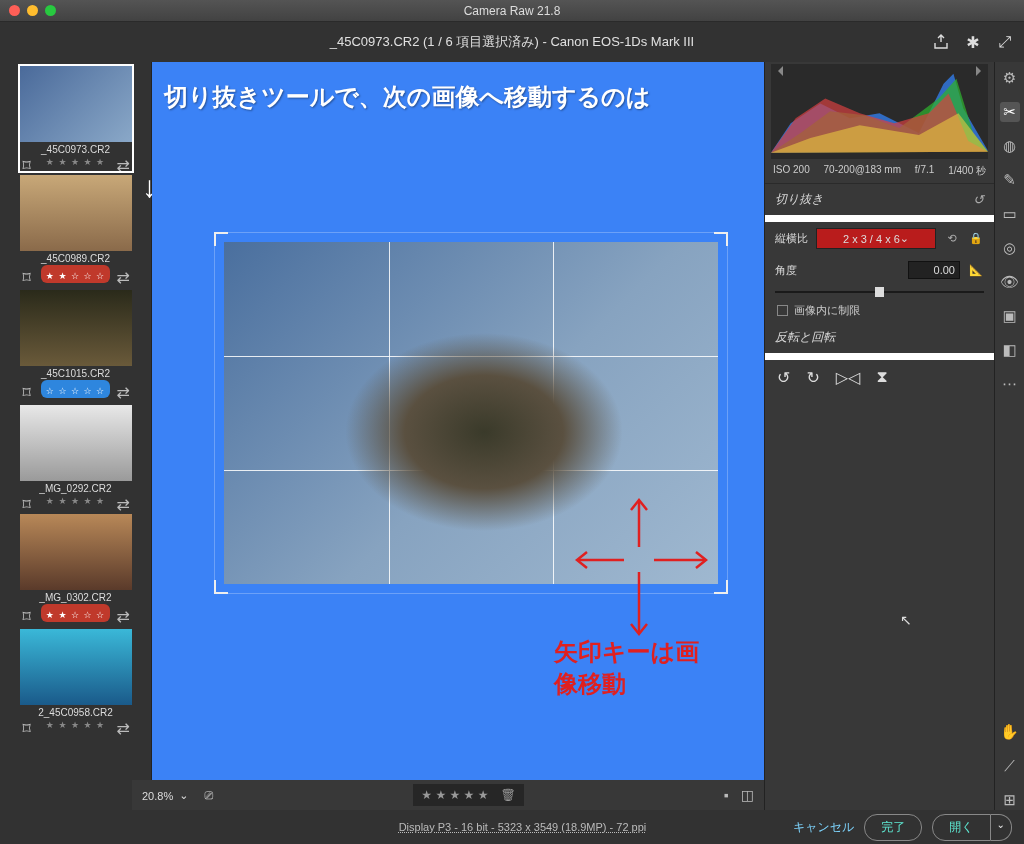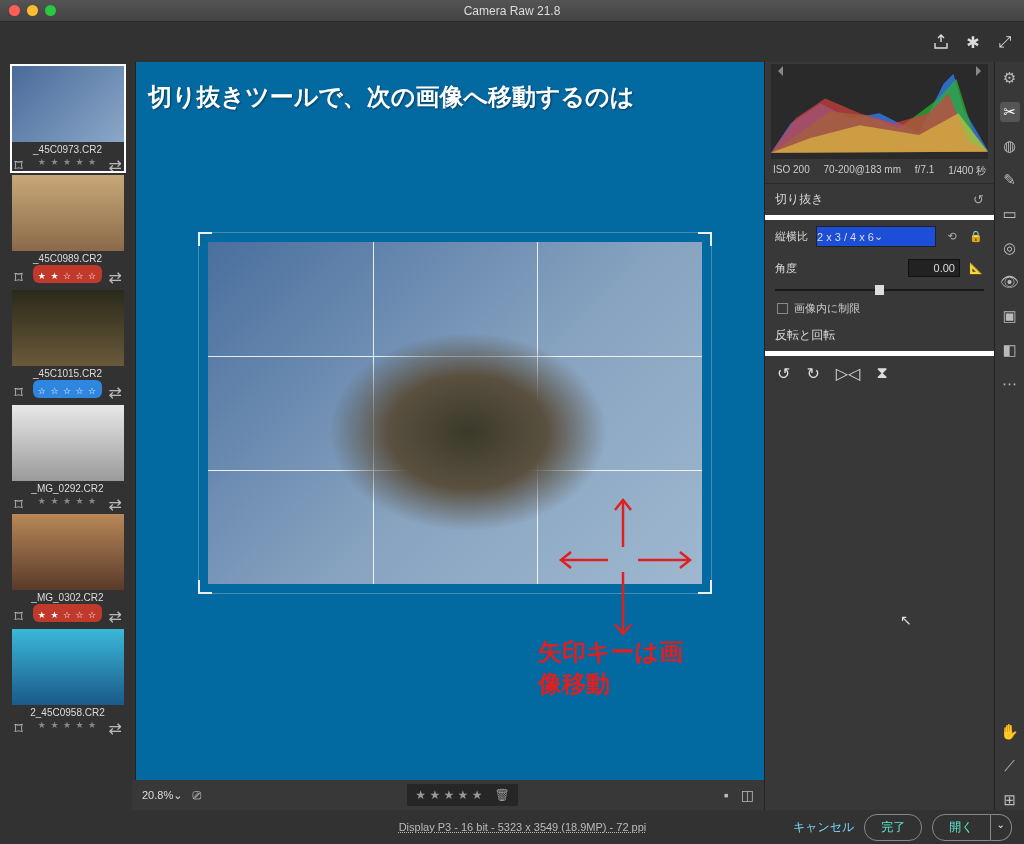--- a/index.html
+++ b/index.html
@@ -7,34 +7,34 @@
 .titlebar { height: 22px; background: linear-gradient(#545454,#424242); display: flex; align-items: center; border-bottom: 1px solid #2a2a2a; }
 .traffic { display: flex; gap: 7px; margin-left: 9px; }
 .traffic span { width: 11px; height: 11px; border-radius: 50%; }
 .tl-close { background: #ff5f57; } .tl-min { background: #ffbd2e; } .tl-max { background: #28c940; }
 .titlebar .title { position: absolute; left: 0; right: 0; text-align: center; font-size: 12px; color: #ddd; }
 .header { height: 40px; background: #323232; display: flex; align-items: center; justify-content: center; position: relative; }
 .header .file-label { font-size: 13px; color: #e0e0e0; }
 .header .right-icons { position: absolute; right: 10px; display: flex; gap: 14px; align-items: center; }
 .icon-btn { width: 18px; height: 18px; color: #ddd; cursor: pointer; display:inline-flex; align-items:center; justify-content:center;}
 .main { display: flex; height: calc(100% - 22px - 40px - 34px); }
-.film { width: 136px; background: #323232; border-right: 1px solid #222; overflow: hidden; padding: 0 4px; }
+.film { width: 152px; background: #323232; border-right: 1px solid #222; overflow: hidden; padding: 0 4px; }
 .thumb { margin: 4px auto 0; width: 112px; position: relative; }
 .thumb.selected { outline: 2px solid #fff; }
 .thumb .img { width: 100%; height: 76px; background: #555; background-size: cover; background-position: center; }
 .thumb .name { font-size: 10px; color: #ddd; text-align: center; margin-top: 2px; }
 .thumb .meta { display: flex; align-items: center; justify-content: space-between; padding: 1px 3px 3px; }
 .thumb .crop-icn { width: 12px; height: 12px; color: #bbb; }
 .stars { font-size: 9px; letter-spacing: 1px; color: #888; }
 .badge-r { background: #c0392b; border-radius: 6px; padding: 0 5px; display: inline-block; }
 .badge-r .stars { color: #fff; }
 .badge-b { background: #2e86de; border-radius: 6px; padding: 0 5px; display: inline-block; }
 .badge-b .stars { color: #fff; }
 .nav-arrow { position:absolute; left:142px; top:170px; color:#fff; font-size:30px; }
-.canvas { flex: 1; background: #0369a1; position: relative; }
+.canvas { flex: 1; background: #3b82f6; position: relative; }
 .overlay-text1 { position: absolute; left: 12px; top: 16px; color: #fff; font-size: 24px; font-weight: 600; text-shadow: 1px 1px 2px rgba(0,0,0,.4); line-height: 1.6; }
 .crop-frame { position: absolute; left: 72px; top: 180px; width: 494px; height: 342px; background: linear-gradient(135deg,#4a6f9e 0%,#87a3c0 55%,#9fb8d0 100%); }
 .crop-frame::after{content:"";position:absolute;left:120px;top:90px;width:280px;height:200px;background:radial-gradient(ellipse,#3a3a2a 0%,#5a5040 40%,transparent 70%);border-radius:50% 40% 50% 45%;}
 .rule-of-thirds { position: absolute; inset: 0; }
 .rule-of-thirds div { position: absolute; background: rgba(255,255,255,.85); }
 .vline { width: 1px; top: 0; bottom: 0; }
 .hline { height: 1px; left: 0; right: 0; }
 .crop-border{position:absolute;inset:-10px;border:1px solid rgba(255,255,255,.25);}
 .corner { position: absolute; width: 14px; height: 14px; border: 2px solid #eee; }
 .c-tl{top:-10px;left:-10px;border-right:none;border-bottom:none;}
@@ -44,37 +44,37 @@
 .red-arrows { position: absolute; left: 325px; top: 250px; width: 180px; height: 150px; }
 .red-arrows line, .red-arrows polyline { stroke: #e02020; stroke-width: 2.5; fill: none; }
 .red-label { position: absolute; left: 330px; top: 394px; color: #e02020; font-size: 24px; font-weight: 700; }
 .right-panel { width: 230px; background: #383838; border-left: 1px solid #222; display:flex; flex-direction:column; }
 .histo { height: 95px; margin: 2px 6px 0; background: #2a2a2a; position: relative; overflow:hidden;}
 .histo .tri{position:absolute;top:2px;width:0;height:0;border:5px solid transparent;}
 .histo .tri.l{left:2px;border-right-color:#888;}
 .histo .tri.r{right:2px;border-left-color:#888;}
 .hist-svg{position:absolute;inset:0;}
 .meta-row { display:flex; justify-content:space-between; font-size:10px; color:#ccc; padding:5px 8px; border-bottom:1px solid #2a2a2a;}
-.section-h { display:flex;justify-content:space-between;align-items:center;padding:7px 10px;border-bottom:5px solid #ffffff;font-size:12px;}
+.section-h { display:flex;justify-content:space-between;align-items:center;padding:7px 10px;border-bottom:7px solid #ffffff;font-size:12px;font-style:italic;}
 .section-h .reset{font-size:13px;color:#aaa;}
 .row { display:flex;align-items:center;padding:6px 10px;font-size:11px;gap:8px;}
-.dropdown { flex:1;background:#1d4ed8;border:1px solid #222;padding:3px 0;font-size:11px;color:#ddd;display:flex;justify-content:flex-start;align-items:center;}
+.dropdown { flex:1;background:#b91c1c;border:1px solid #222;padding:3px 22px;font-size:11px;color:#ddd;display:flex;justify-content:center;align-items:center;}
 .row .aux{width:16px;height:16px;color:#aaa;display:flex;align-items:center;justify-content:center;}
 .angle-val{width:52px;background:#222;border:1px solid #111;color:#ddd;text-align:right;padding:2px 4px;font-size:11px;}
 .slider{flex:1;height:2px;background:#1a1a1a;position:relative;}
 .slider .knob{position:absolute;left:48%;top:-4px;width:9px;height:10px;background:#ddd;}
 .check-row{display:flex;align-items:center;gap:6px;padding:4px 12px;font-size:11px;color:#ccc;}
 .check-row .box{width:11px;height:11px;border:1px solid #888;}
 .trans-icons{display:flex;gap:16px;padding:8px 12px;color:#ddd;font-size:16px;}
 .tool-rail { width: 30px; background: #383838; border-left:1px solid #222;display:flex;flex-direction:column;align-items:center;padding-top:6px;gap:14px;}
 .tool-rail .t { width:20px;height:20px;color:#bbb;display:flex;align-items:center;justify-content:center;font-size:15px;}
 .tool-rail .t.active{color:#fff;background:#555;border-radius:3px;}
 .tool-rail .sep{height:14px;}
 .footer-bar{position:absolute;bottom:34px;left:132px;right:260px;height:30px;background:#383838;display:flex;align-items:center;padding:0 10px;justify-content:space-between;}
-.footer-bar .zoom{font-size:11px;color:#ddd;display:flex;align-items:center;gap:0;}
+.footer-bar .zoom{font-size:11px;color:#ddd;display:flex;align-items:flex-end;gap:6px;}
 .footer-bar .star-bar{background:#262626;padding:4px 8px;display:flex;align-items:center;gap:4px;font-size:12px;color:#999;}
 .footer-bar .view-tg{display:flex;gap:12px;font-size:14px;color:#bbb;}
 .bottom { position:absolute; bottom:0; left:0; right:0; height:34px; background:#323232;display:flex;align-items:center;padding:0 12px;justify-content:space-between;}
 .bottom .info{flex:1;text-align:center;font-size:11px;color:#bbb;text-decoration:underline dotted;}
 .bottom .btns{display:flex;gap:10px;align-items:center;}
 .btn-flat{font-size:12px;color:#7dd3fc;cursor:pointer;}
 .btn-pill{border:1px solid #888;border-radius:13px;padding:4px 16px;font-size:12px;color:#5eead4;cursor:pointer;}
 .btn-split{display:flex;}
 .btn-split .dd{border:1px solid #888;border-left:none;border-radius:0 13px 13px 0;padding:4px 6px;font-size:10px;color:#eee;}
 .btn-split .main{border-radius:13px 0 0 13px;}
@@ -86,20 +86,21 @@
 <div class="titlebar">
   <div class="traffic">
     <span class="tl-close"></span>
     <span class="tl-min"></span>
     <span class="tl-max"></span>
   </div>
   <div class="title">Camera Raw 21.8</div>
 </div>
 
 <div class="header">
+  <div class="file-label">_45C0973.CR2 (1 / 6 項目選択済み)  -  Canon EOS-1Ds Mark III</div>
   <div class="right-icons">
     <span class="icon-btn">
       <svg width="18" height="18" viewBox="0 0 18 18">
           <path d="M9 2v7M6 5l3-3 3 3M3 10v5h12v-5" stroke="#ddd" stroke-width="1.4" fill="none"></path>
         </svg>
     </span>
     <span class="icon-btn">✱</span>
     <span class="icon-btn">⤢</span>
   </div>
 </div>

